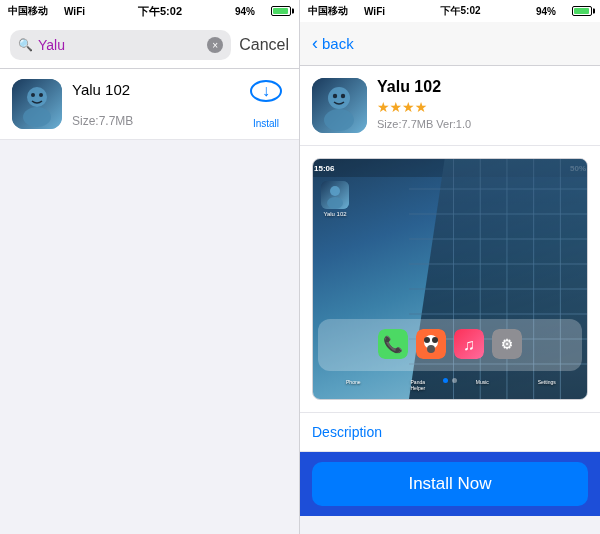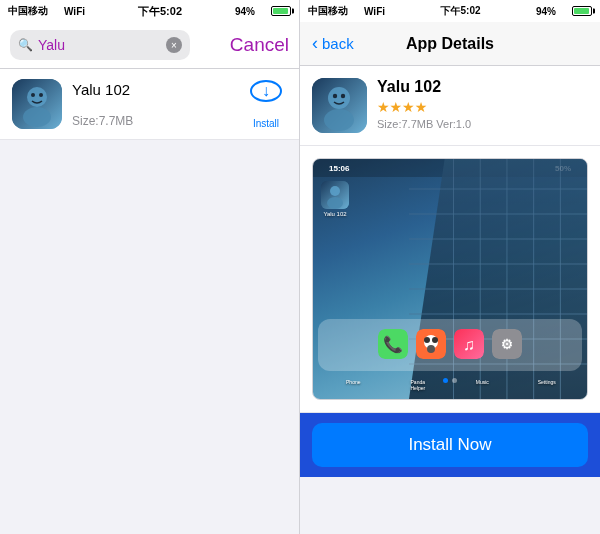--- a/index.html
+++ b/index.html
@@ -117,25 +117,24 @@
       border-radius: 50%;
       display: flex;
       align-items: center;
       justify-content: center;
       color: #fff;
       font-size: 10px;
       cursor: pointer;
     }
 
     .cancel-btn {
-      color: #a21caf;
-      font-size: 19px;
+      color: #404040;
+      font-size: 16px;
       cursor: pointer;
       white-space: nowrap;
-      margin-left: 32px;
     }
 
     .app-list {
       flex: 1;
       overflow: hidden;
     }
 
     .app-row {
       background: #fff;
       display: flex;
@@ -323,21 +322,21 @@
       display: flex;
       flex-direction: column;
     }
 
     .phone-status-bar {
       height: 18px;
       background: rgba(0,0,0,0.2);
       display: flex;
       align-items: center;
       justify-content: space-between;
-      padding: 0 16px;
+      padding: 0 1px;
       font-size: 8px;
       color: #fff;
       font-weight: 600;
     }
 
     .phone-home-icon {
       position: absolute;
       top: 22px;
       left: 8px;
       width: 28px;
@@ -542,21 +541,20 @@
         <div class="battery-fill"></div>
       </div>
     </div>
   </div>
 
   <div class="nav-bar">
     <div class="back-btn">
       <span class="chevron-left">‹</span>
       <span>back</span>
     </div>
-    <span class="nav-title">App Details</span>
   </div>
 
   <div class="right-content">
 
     <div class="detail-header">
       <div class="detail-app-icon">
         <svg class="face-svg" viewBox="0 0 55 55">
           <rect width="55" height="55" fill="url(#grad2)"></rect>
           <defs>
             <linearGradient id="grad2" x1="0%" y1="0%" x2="100%" y2="100%">
@@ -669,18 +667,21 @@
           </div>
 
           <div class="dots-row">
             <div class="dot active"></div>
             <div class="dot"></div>
           </div>
         </div>
       </div>
     </div>
 
+    <div class="description-section">
+      <span class="description-label">Description</span>
+    </div>
 
     <div class="install-now-section">
       <button class="install-now-btn">Install Now</button>
     </div>
   </div>
 </div>
 
 </body></html>

